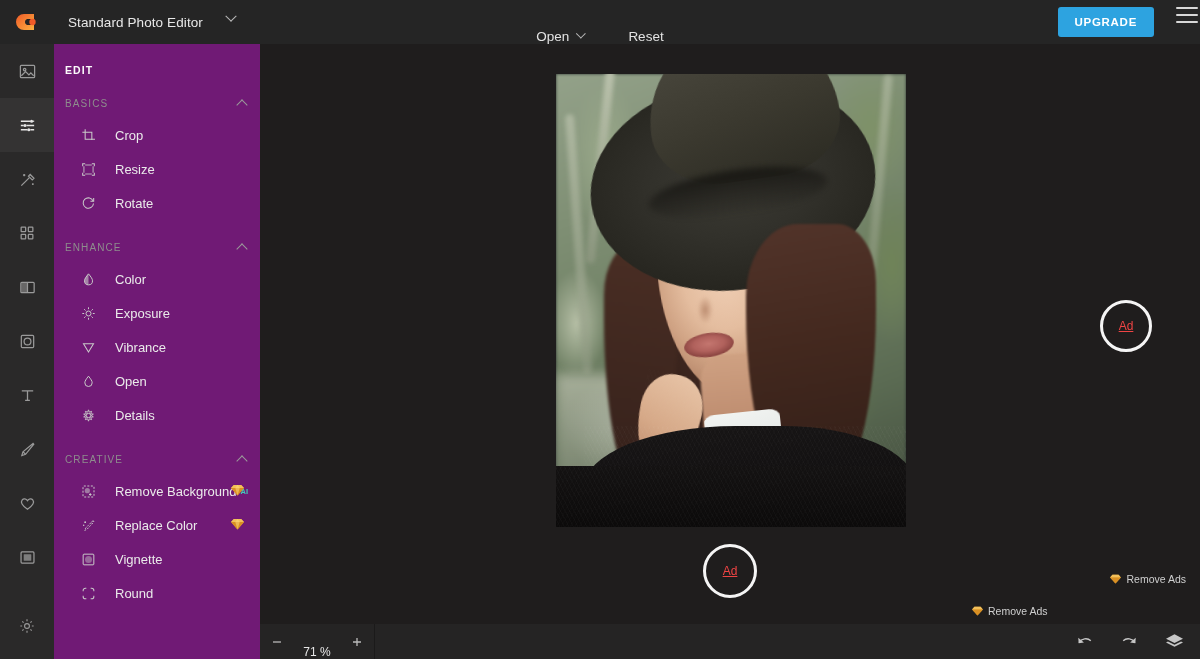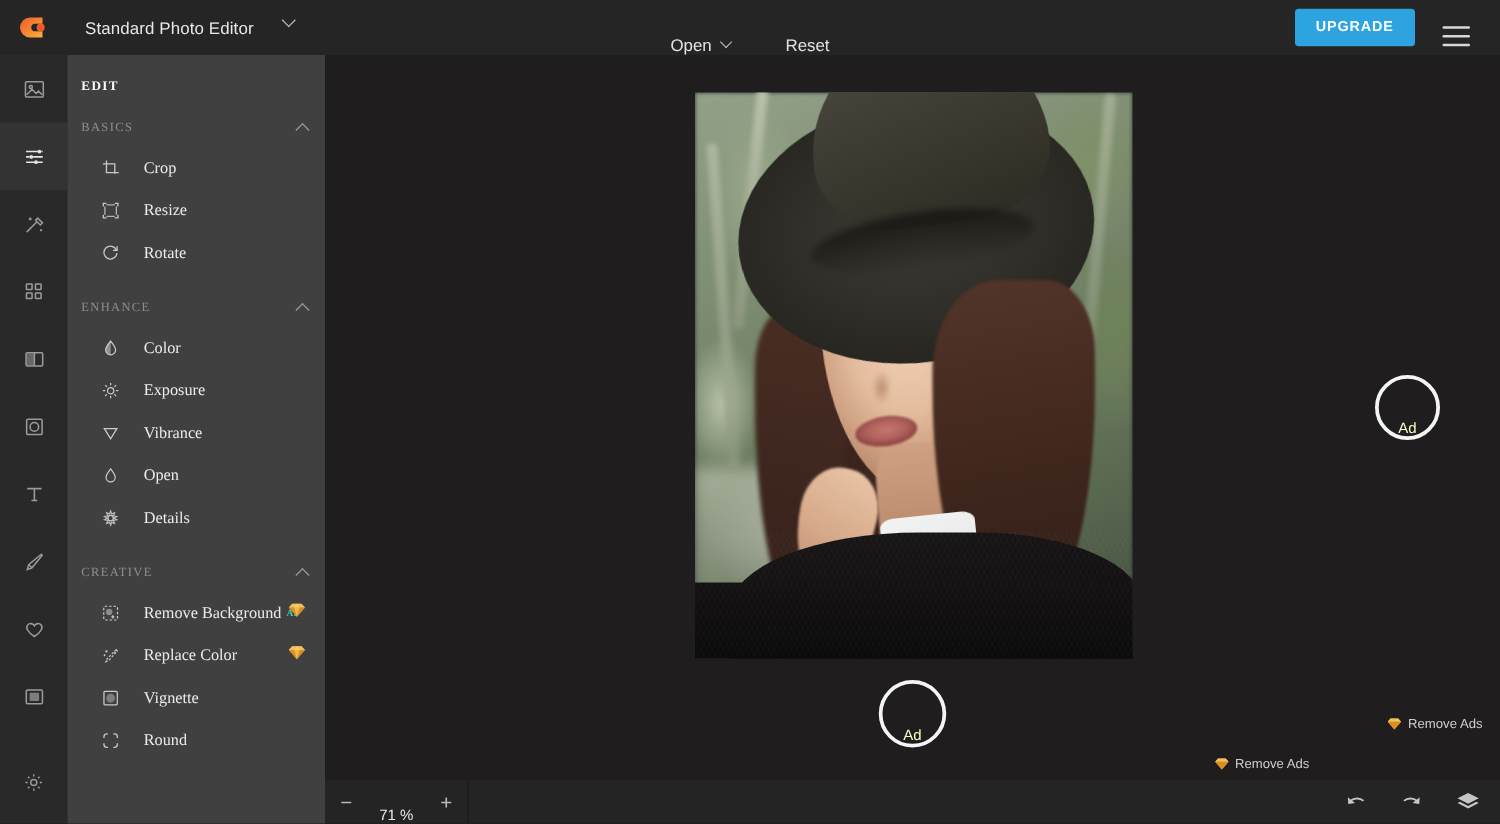--- a/index.html
+++ b/index.html
@@ -17,40 +17,40 @@
     display: flex; align-items: center; position: relative; z-index: 20;
   }
   .logo-wrap { width: 54px; height: 44px; display:flex; align-items:center; justify-content:center; }
   .logo { width: 22px; height: 22px; position: relative; }
   .app-title-wrap { display: flex; align-items: flex-start; gap: 24px; margin-left: 14px; }
   .app-title { font-size: 13.5px; color: #e8e8e8; letter-spacing: .1px; }
   .chev { display:inline-block; width:8px; height:8px; border-right:1.4px solid #b9b9b9; border-bottom:1.4px solid #b9b9b9; transform: rotate(45deg) translate(-2px,-2px); }
   .chev.sm { width:7px; height:7px; border-width:1.3px; }
   .center-menu { position:absolute; left:50%; transform: translateX(-50%); display:flex; align-items:center; gap:0;margin-top:28px; }
   .menu-item { display:flex; align-items:center; gap:8px; padding:0 22px; height:44px; font-size:13.5px; color:#e3e3e3; cursor:pointer; }
-  .right-group { margin-left:auto; display:flex; align-items:flex-end; gap:0; padding-right: 24px; }
+  .right-group { margin-left:auto; display:flex; align-items:flex-start; gap:0; padding-right: 2px; }
   .upgrade-btn {
     background:#2da3e0; color:#fff; font-size:11.5px; font-weight:bold; letter-spacing:.7px;
     border:none; border-radius:3px; padding: 9px 17px; cursor:pointer; margin-right: 22px;
   }
   .hamburger { width:22px; height:16px; display:flex; flex-direction:column; justify-content:space-between; cursor:pointer; }
   .hamburger i { display:block; height:2px; background:#d8d8d8; border-radius:1px; }
 
   
   .body { flex:1; display:flex; min-height:0; }
 
   
   .rail { width:54px; flex:0 0 54px; background:#2a2929; display:flex; flex-direction:column; position:relative; }
   .rail-btn { height:54px; display:flex; align-items:center; justify-content:center; cursor:pointer; color:#9a9a9a; }
   .rail-btn.active { background:#343333; color:#e6e6e6; }
   .rail-spacer { flex:1; }
   .rail-btn svg { display:block; }
 
   
-  .panel { width:206px; flex:0 0 206px; background:#404040; overflow:hidden; position:relative;font-family:Liberation Serif, serif; }
+  .panel { width:206px; flex:0 0 206px; background:#701a75; overflow:hidden; position:relative; }
   .panel-title { font-size:10.5px; color:#fbfbfb; letter-spacing:1.1px; font-weight:bold; padding:20px 0 0 11px; }
   .section-head {
     display:flex; align-items:center; justify-content:space-between;
     padding: 22px 14px 9px 11px; font-size:10px; letter-spacing:1.1px; color:#8e8d8d; cursor:pointer;
   }
   .caret-up { width:8px; height:8px; border-left:1.4px solid #9a9a9a; border-top:1.4px solid #9a9a9a; transform: rotate(45deg); margin-top:3px;}
   .menu-row { display:flex; align-items:center; height:34px; padding-left:24px; cursor:pointer; position:relative; }
   .menu-row .ic { width:20px; height:20px; color:#c9c9c9; display:flex; align-items:center; justify-content:center; flex:0 0 20px; }
   .menu-row .lbl { font-size:13px; color:#eaeaea; margin-left:17px; white-space:nowrap; }
   .ai-badge { font-size:7.5px; color:#3fd0bb; font-weight:bold; margin-left:4px; vertical-align:super; letter-spacing:.3px;}
@@ -185,22 +185,22 @@
   }
   .ground {
     position:absolute; left:0; top:300px; width:80px; height:160px;
     background: linear-gradient(180deg, rgba(214,214,200,.55), rgba(120,126,108,.25));
     filter: blur(6px);
   }
 
   
   .ad-circle {
     position:absolute; border-radius:50%; border:3px solid #f5f5f5;
-    display:flex; align-items:flex-end; justify-content:center;
-    color:#fef9c3; font-size:12px; cursor:pointer; background:transparent;
+    display:flex; align-items:center; justify-content:center;
+    color:#ef4444; font-size:12px; cursor:pointer; background:transparent;text-decoration:underline;
   }
   .remove-ads {
     position:absolute; display:flex; align-items:center; gap:5px;
     font-size:10.5px; color:#cfcfcf; cursor:pointer; white-space:nowrap;
   }
 
   
   .bottombar {
     height:35px; flex:0 0 35px; background:#252424; display:flex; align-items:center;
     position:relative;

